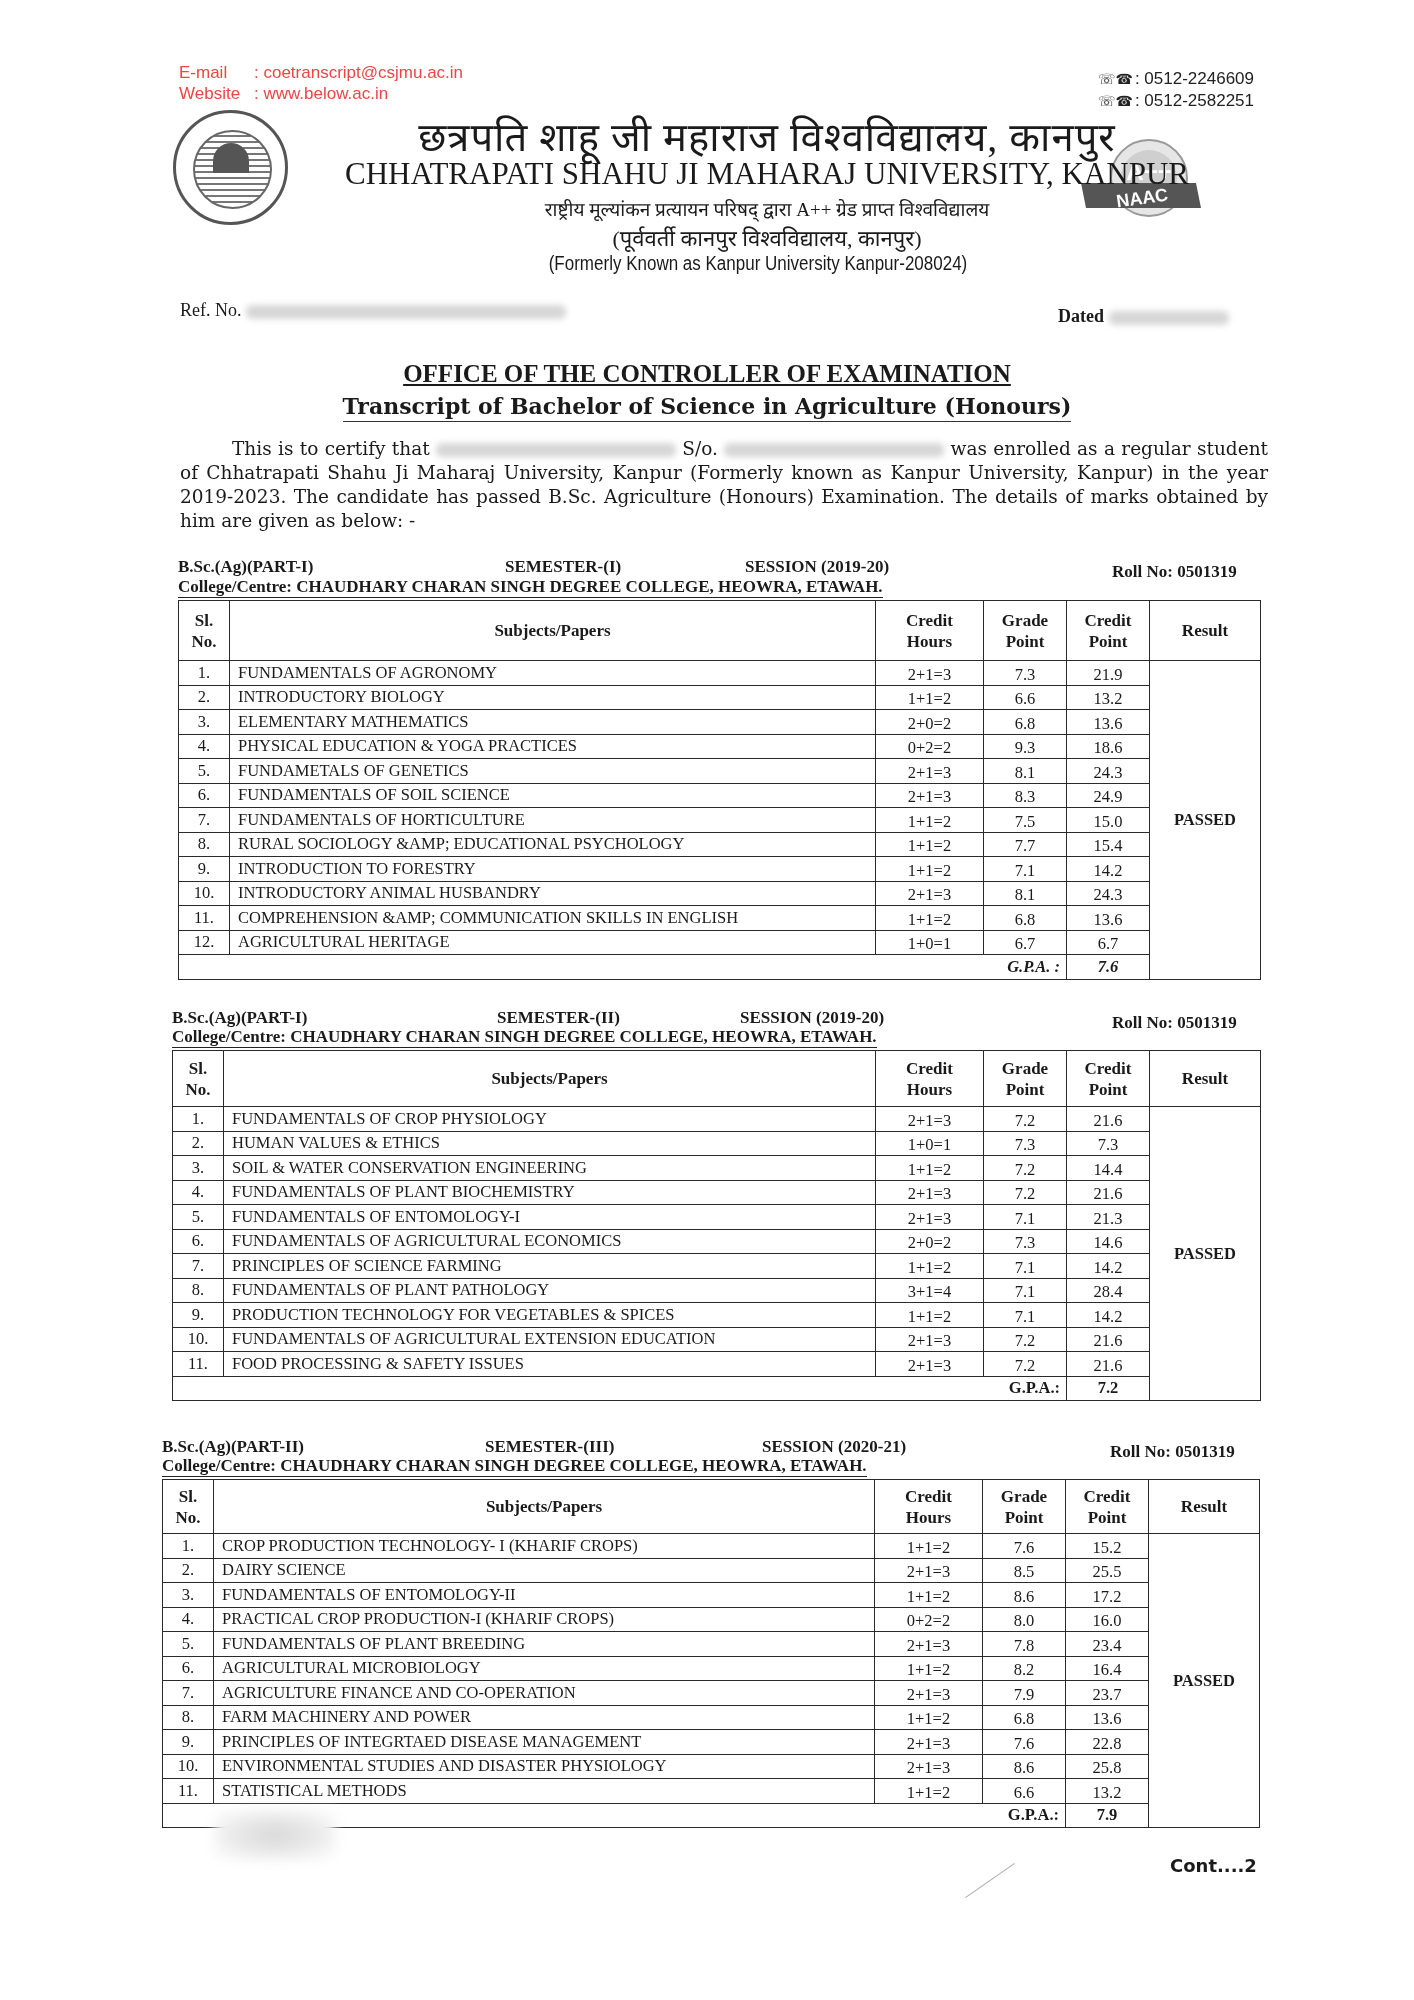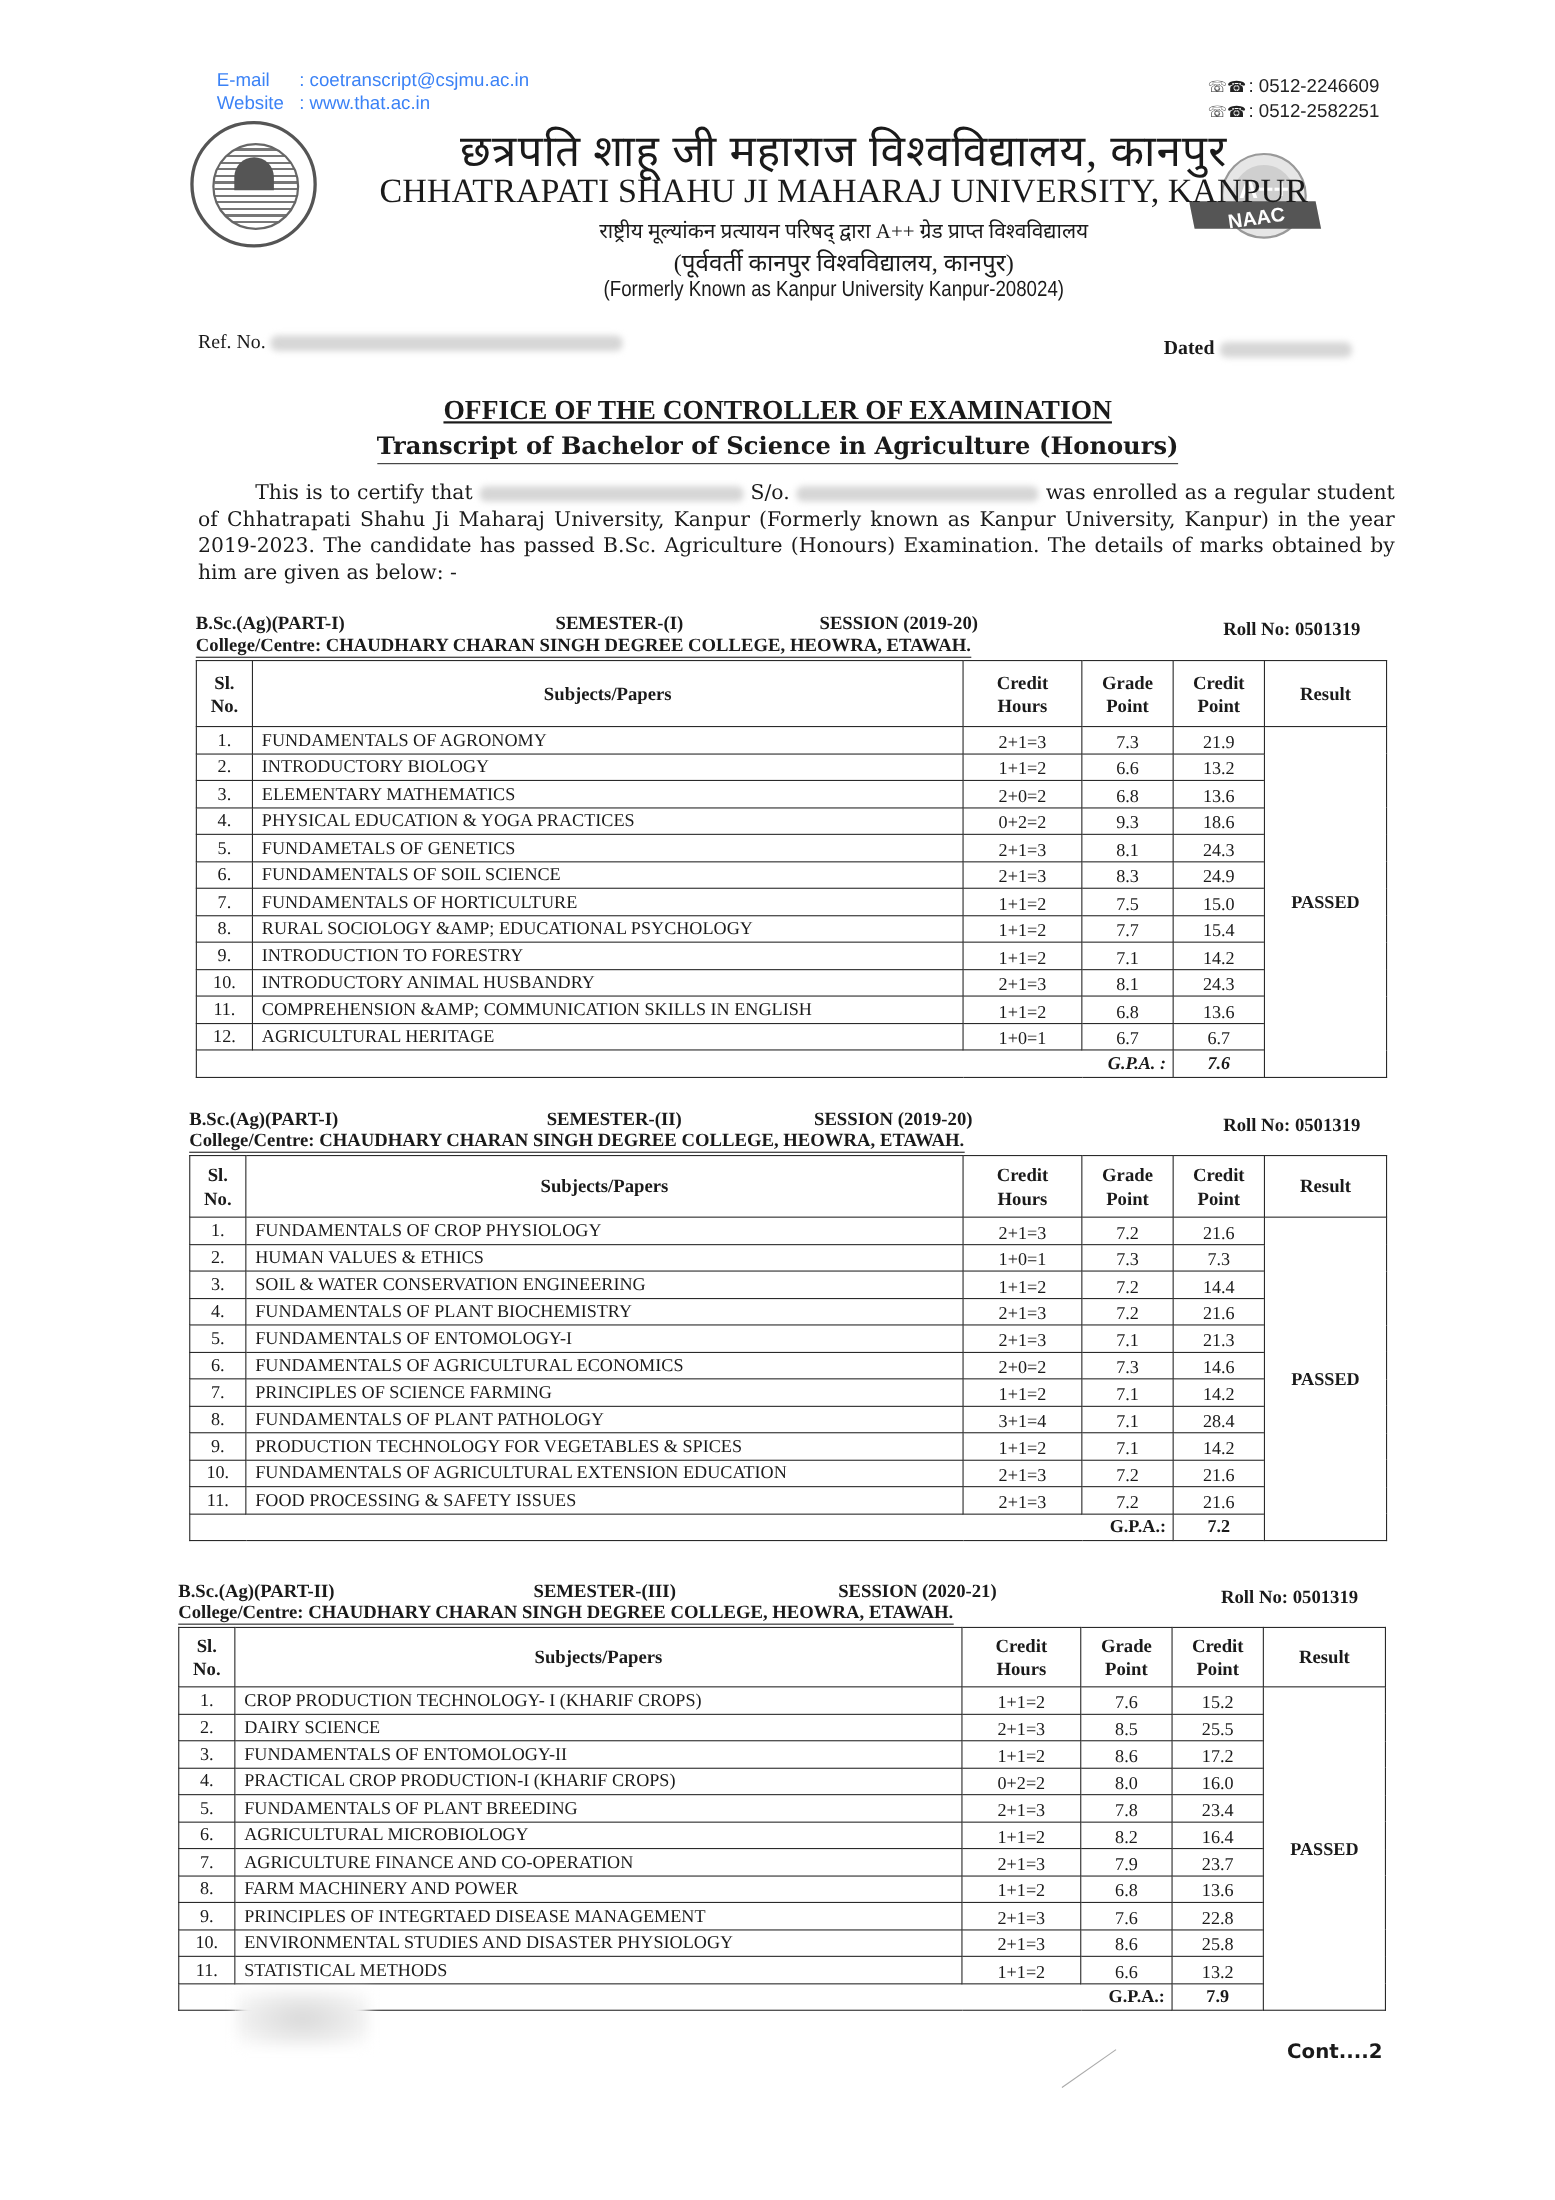--- a/index.html
+++ b/index.html
@@ -1,19 +1,19 @@
 <!DOCTYPE html>
 <html><head>
 <meta charset="utf-8">
 <style>
   html, body { margin: 0; padding: 0; background: #ffffff; }
   body { width: 1414px; height: 2000px; position: relative; overflow: hidden; color: #1a1a1a; font-family: "Liberation Serif", serif; }
   .abs { position: absolute; }
   .sans { font-family: "Liberation Sans", sans-serif; }
-  .contact { left: 197px; top: 62px; font-size: 17px; line-height: 21px; color: #3b82f6; }
+  .contact { left: 179px; top: 62px; font-size: 17px; line-height: 21px; color: #ef4444; }
   .contact .lbl { display: inline-block; width: 75px; }
   .phones { right: 160px; top: 68px; font-size: 17px; line-height: 21px; color: #222; text-align: left; }
   .phone-icon { display: inline-block; font-size: 14px; margin-right: 2px; }
   .logo { left: 173px; top: 110px; width: 115px; height: 115px; border-radius: 50%; border: 3px solid #555; box-sizing: border-box; }
   .logo .inner { position: absolute; left: 17px; top: 17px; width: 75px; height: 75px; border-radius: 50%; border: 2px solid #666; background: repeating-linear-gradient(0deg, #fff 0 4px, #777 4px 6px); }
   .logo .sun { position: absolute; left: 37px; top: 30px; width: 36px; height: 30px; background: #555; border-radius: 18px 18px 0 0; }
   .naac { right: 208px; top: 138px; width: 125px; height: 90px; }
   .hindi-title { left: 0; right: 0; top: 108px; text-align: center; font-size: 40px; letter-spacing: 1px; padding-left: 120px; }
   .eng-title { left: 0; right: 0; top: 156px; text-align: center; font-size: 31px; padding-left: 120px; }
   .hindi-sub1 { left: 0; right: 0; top: 196px; text-align: center; font-size: 19px; padding-left: 120px; }
@@ -43,21 +43,21 @@
   .roll { position: absolute; font-size: 17px; font-weight: bold; }
   .cont { left: 1170px; top: 1855px; font-size: 18px; font-weight: bold; font-family: "DejaVu Sans", sans-serif; }
   .stamp-blur { left: 215px; top: 1810px; width: 120px; height: 50px; background: radial-gradient(ellipse at center, #d8d8d8 0%, #eeeeee 60%, #ffffff 100%); filter: blur(6px); }
   .sig-line { left: 960px; top: 1880px; width: 60px; height: 1px; background: #aaa; transform: rotate(-35deg); }
 </style>
 </head>
 <body>
 
 <div class="abs contact sans">
   <div><span class="lbl">E-mail</span><span>: coetranscript@csjmu.ac.in</span></div>
-  <div><span class="lbl">Website</span><span>: www.that.ac.in</span></div>
+  <div><span class="lbl">Website</span><span>: www.below.ac.in</span></div>
 </div>
 
 <div class="abs phones sans">
   <div><span class="phone-icon">☏☎</span><span>: 0512-2246609</span></div>
   <div><span class="phone-icon">☏☎</span><span>: 0512-2582251</span></div>
 </div>
 
 <div class="abs logo">
   <div class="inner"></div>
   <div class="sun"></div>

